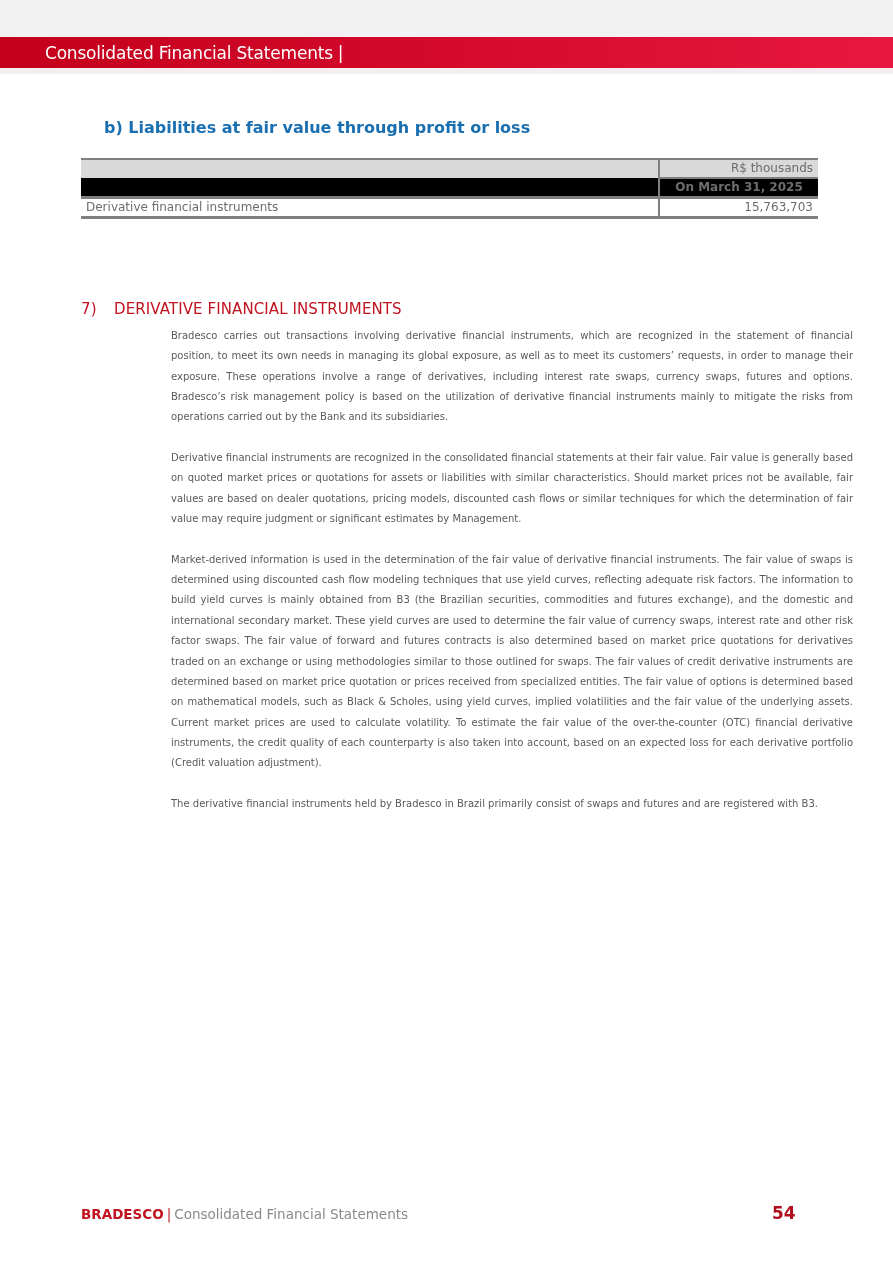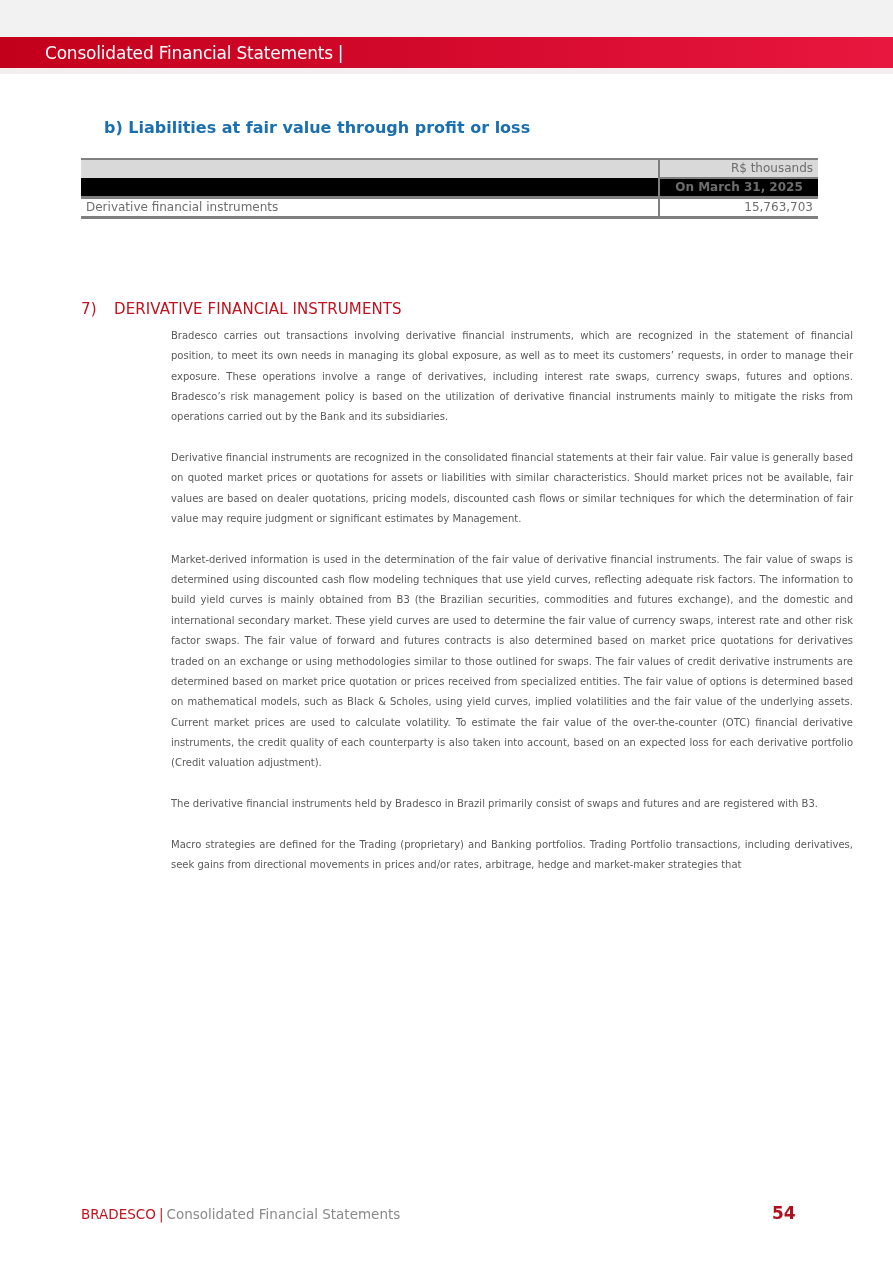--- a/index.html
+++ b/index.html
@@ -94,21 +94,21 @@
     }
     .body-text p { margin: 0 0 20.35px 0; }
 
     .footer {
       position: absolute;
       left: 81px; top: 1206px;
       font-size: 13.5px;
       color: #8a8a8a;
       white-space: nowrap;
     }
-    .footer .brand { color: #c1121f; font-weight: normal; }
+    .footer .brand { color: #c1121f; font-weight: bold; }
     .footer .pipe { color: #c1121f; margin: 0 3px; }
     .page-number {
       position: absolute;
       left: 772px; top: 1203px;
       color: #b0101e;
       font-size: 17px;
       font-weight: bold;
     }
   </style>
 </head>
@@ -143,19 +143,18 @@
 
 <div class="section-title">
   <span class="num">7)</span><span>DERIVATIVE FINANCIAL INSTRUMENTS</span>
 </div>
 
 <div class="body-text">
   <p>Bradesco carries out transactions involving derivative financial instruments, which are recognized in the statement of financial position, to meet its own needs in managing its global exposure, as well as to meet its customers’ requests, in order to manage their exposure. These operations involve a range of derivatives, including interest rate swaps, currency swaps, futures and options. Bradesco’s risk management policy is based on the utilization of derivative financial instruments mainly to mitigate the risks from operations carried out by the Bank and its subsidiaries.</p>
   <p>Derivative financial instruments are recognized in the consolidated financial statements at their fair value. Fair value is generally based on quoted market prices or quotations for assets or liabilities with similar characteristics. Should market prices not be available, fair values are based on dealer quotations, pricing models, discounted cash flows or similar techniques for which the determination of fair value may require judgment or significant estimates by Management.</p>
   <p>Market-derived information is used in the determination of the fair value of derivative financial instruments. The fair value of swaps is determined using discounted cash flow modeling techniques that use yield curves, reflecting adequate risk factors. The information to build yield curves is mainly obtained from B3 (the Brazilian securities, commodities and futures exchange), and the domestic and international secondary market. These yield curves are used to determine the fair value of currency swaps, interest rate and other risk factor swaps. The fair value of forward and futures contracts is also determined based on market price quotations for derivatives traded on an exchange or using methodologies similar to those outlined for swaps. The fair values of credit derivative instruments are determined based on market price quotation or prices received from specialized entities. The fair value of options is determined based on mathematical models, such as Black &amp; Scholes, using yield curves, implied volatilities and the fair value of the underlying assets. Current market prices are used to calculate volatility. To estimate the fair value of the over-the-counter (OTC) financial derivative instruments, the credit quality of each counterparty is also taken into account, based on an expected loss for each derivative portfolio (Credit valuation adjustment).</p>
   <p>The derivative financial instruments held by Bradesco in Brazil primarily consist of swaps and futures and are registered with B3.</p>
-  <p>Macro strategies are defined for the Trading (proprietary) and Banking portfolios. Trading Portfolio transactions, including derivatives, seek gains from directional movements in prices and/or rates, arbitrage, hedge and market-maker strategies that</p>
 </div>
 
 <div class="footer">
   <span class="brand">BRADESCO</span><span class="pipe">|</span><span>Consolidated Financial Statements</span>
 </div>
 <div class="page-number">54</div>
 
 </body></html>

